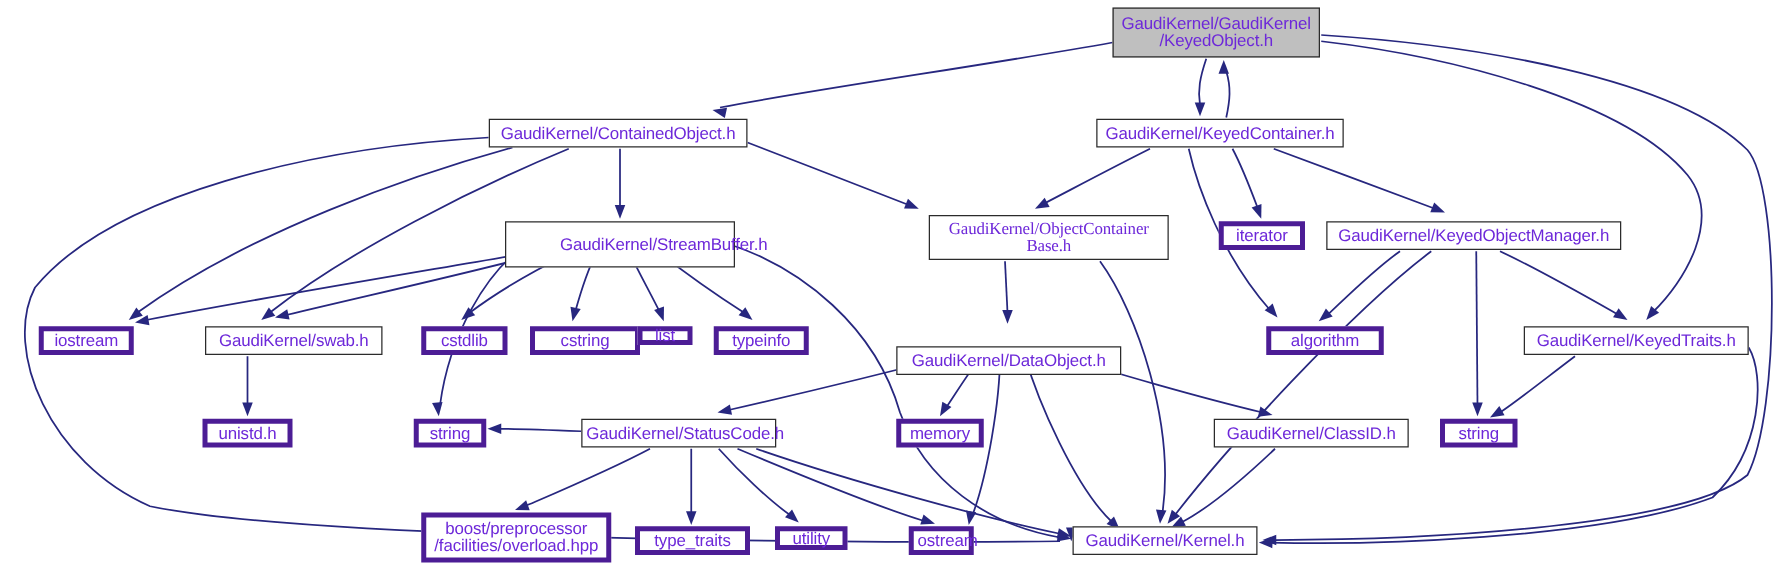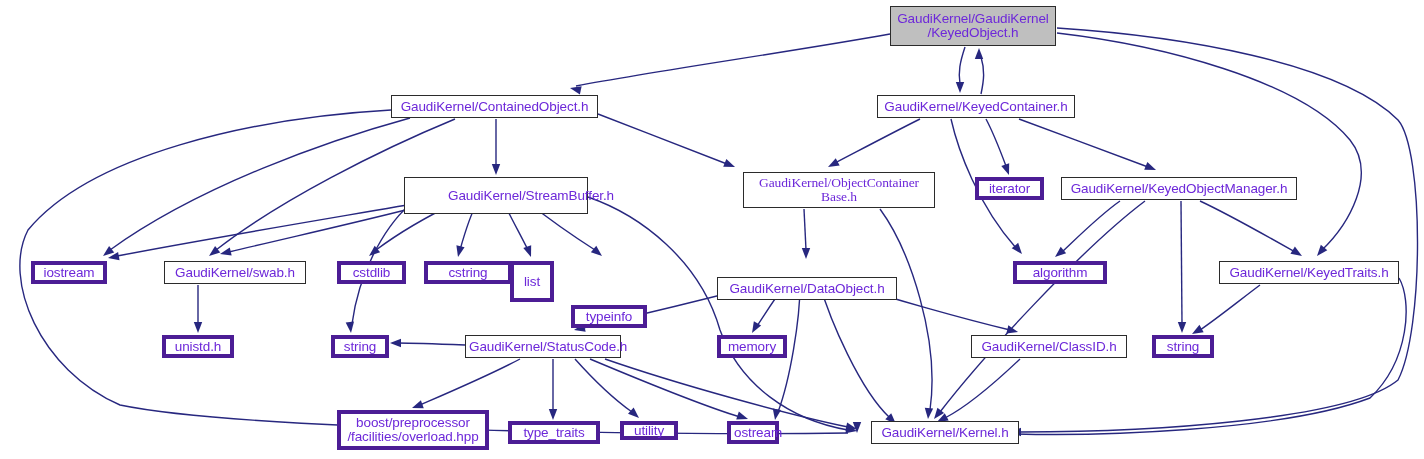--- a/index.html
+++ b/index.html
@@ -158,31 +158,31 @@
       <div class="node proj" style="left: 877px; top: 95px; width: 198px; height: 23px;"><span class="node-label">GaudiKernel/KeyedContainer.h</span></div>
       <div class="node proj" style="left: 404px; top: 177px; width: 184px; height: 37px; padding-left: 40px;"><span class="node-label">GaudiKernel/StreamBuffer.h</span></div>
       <div class="node proj" style="left: 743px; top: 172px; width: 192px; height: 36px; font-family: Liberation Serif, serif;"><span class="node-label">GaudiKernel/ObjectContainer
 Base.h</span></div>
       <div class="node sys" style="left: 975px; top: 177px; width: 69px; height: 23px;"><span class="node-label">iterator</span></div>
       <div class="node proj" style="left: 1061px; top: 177px; width: 236px; height: 23px;"><span class="node-label">GaudiKernel/KeyedObjectManager.h</span></div>
       <div class="node sys" style="left: 31px; top: 261px; width: 76px; height: 23px;"><span class="node-label">iostream</span></div>
       <div class="node proj" style="left: 126px; top: 261px; width: 142px; height: 23px; margin-left: 38px;"><span class="node-label">GaudiKernel/swab.h</span></div>
       <div class="node sys" style="left: 337px; top: 261px; width: 69px; height: 23px;"><span class="node-label">cstdlib</span></div>
       <div class="node sys" style="left: 424px; top: 261px; width: 88px; height: 23px;"><span class="node-label">cstring</span></div>
-      <div class="node sys" style="left: 510px; top: 261px; width: 44px; height: 41px;"><span class="node-label">list</span></div>
-      <div class="node sys" style="left: 571px; top: 261px; width: 76px; height: 23px; margin-top: 44px;"><span class="node-label">typeinfo</span></div>
+      <div class="node sys" style="left: 510px; top: 261px; width: 44px; height: 15px;"><span class="node-label">list</span></div>
+      <div class="node sys" style="left: 571px; top: 261px; width: 76px; height: 23px;"><span class="node-label">typeinfo</span></div>
       <div class="node proj" style="left: 717px; top: 261px; width: 180px; height: 23px; margin-top: 16px;"><span class="node-label">GaudiKernel/DataObject.h</span></div>
       <div class="node sys" style="left: 1013px; top: 261px; width: 94px; height: 23px;"><span class="node-label">algorithm</span></div>
       <div class="node proj" style="left: 1219px; top: 261px; width: 180px; height: 23px;"><span class="node-label">GaudiKernel/KeyedTraits.h</span></div>
       <div class="node sys" style="left: 162px; top: 335px; width: 72px; height: 23px;"><span class="node-label">unistd.h</span></div>
       <div class="node sys" style="left: 331px; top: 335px; width: 58px; height: 23px;"><span class="node-label">string</span></div>
       <div class="node proj" style="left: 465px; top: 335px; width: 156px; height: 23px;"><span class="node-label">GaudiKernel/StatusCode.h</span></div>
       <div class="node sys" style="left: 717px; top: 335px; width: 70px; height: 23px;"><span class="node-label">memory</span></div>
       <div class="node proj" style="left: 971px; top: 335px; width: 156px; height: 23px;"><span class="node-label">GaudiKernel/ClassID.h</span></div>
       <div class="node sys" style="left: 1152px; top: 335px; width: 62px; height: 23px;"><span class="node-label">string</span></div>
       <div class="node sys" style="left: 337px; top: 410px; width: 152px; height: 40px;"><span class="node-label">boost/preprocessor
 /facilities/overload.hpp</span></div>
       <div class="node sys" style="left: 508px; top: 421px; width: 92px; height: 23px;"><span class="node-label">type_traits</span></div>
       <div class="node sys" style="left: 620px; top: 421px; width: 58px; height: 19px;"><span class="node-label">utility</span></div>
       <div class="node sys" style="left: 727px; top: 421px; width: 52px; height: 23px;"><span class="node-label">ostream</span></div>
-      <div class="node proj" style="left: 858px; top: 421px; width: 148px; height: 23px; margin-left: 13px;"><span class="node-label">GaudiKernel/Kernel.h</span></div>
+      <div class="node proj" style="left: 858px; top: 421px; width: 148px; height: 23px;"><span class="node-label">GaudiKernel/Kernel.h</span></div>
     </div>
 </div>
 
 </body></html>

